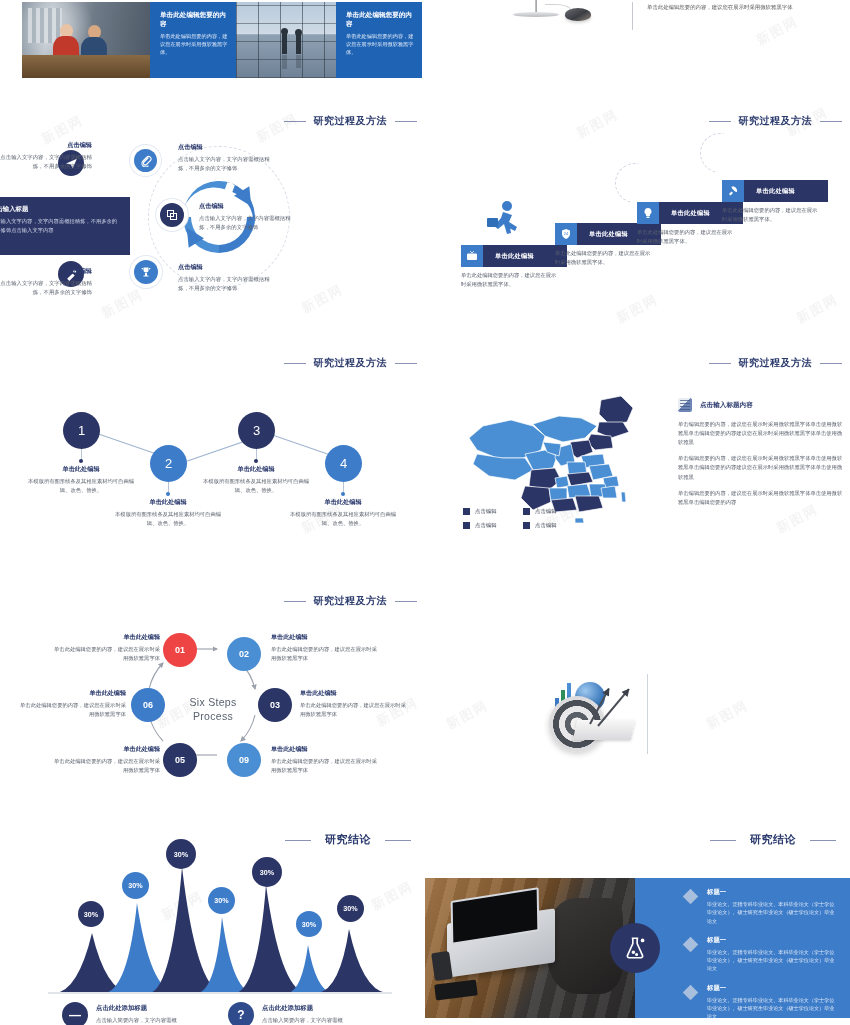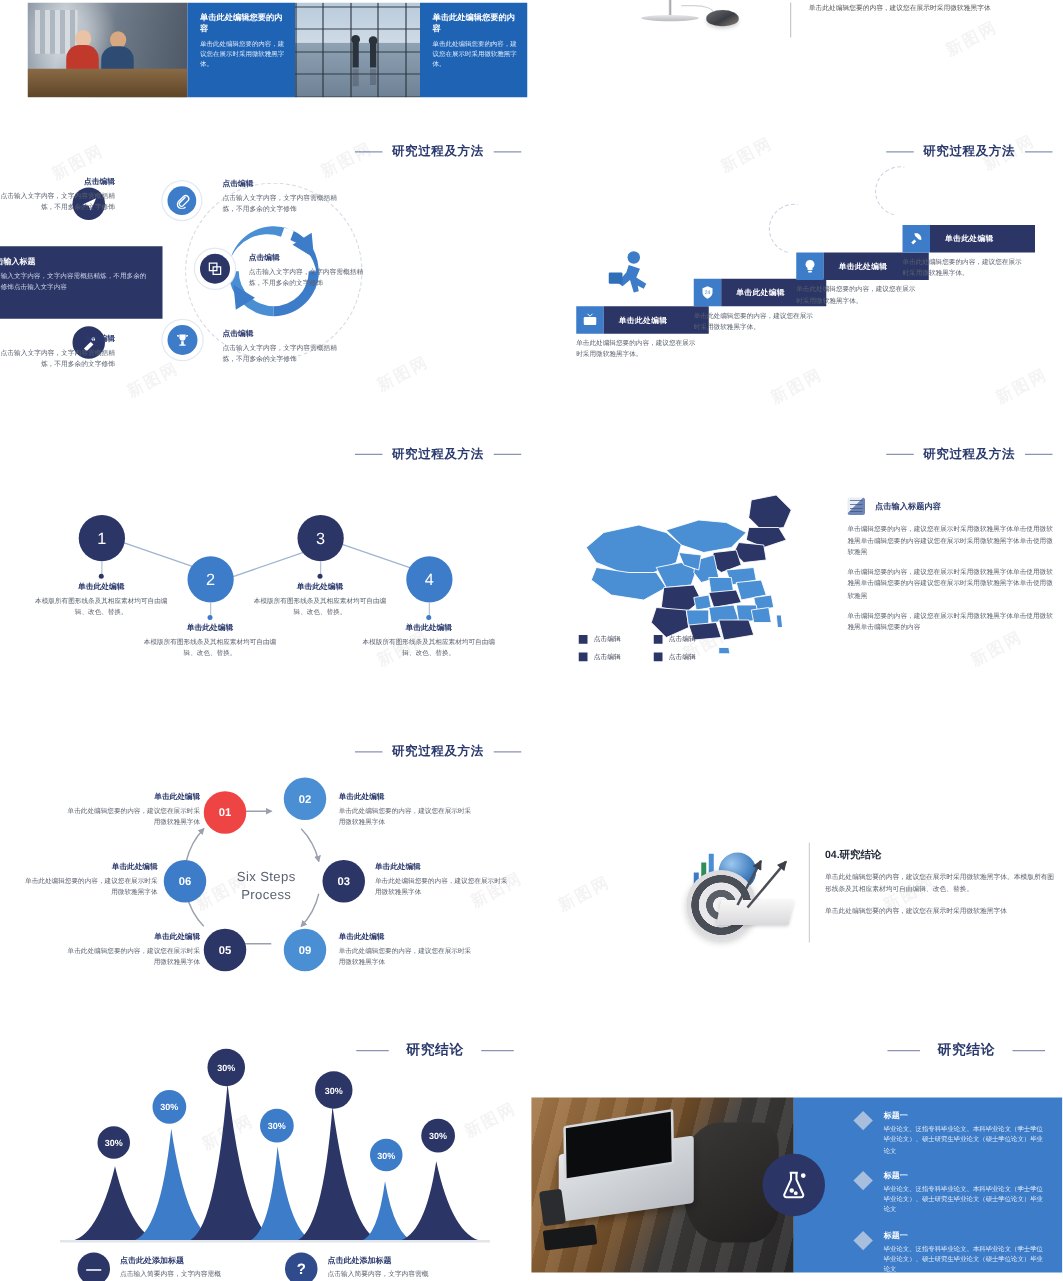--- a/index.html
+++ b/index.html
@@ -627,21 +627,21 @@
       <path d="M6 62 A56 56 0 0 1 20 36" marker-end="url(#ar)"></path>
     </g>
     <defs>
       <marker id="ar" viewBox="0 0 10 10" refX="8" refY="5" markerWidth="5" markerHeight="5" orient="auto">
         <path d="M0 0 L10 5 L0 10 z" fill="#9aa0ac"></path>
       </marker>
     </defs>
   </svg>
 
   <div class="six-c d1" style="left:163px;top:48px;width:34px;height:34px;">01</div>
-  <div class="six-c d2" style="left:227px;top:37px;width:34px;height:34px;">02</div>
+  <div class="six-c d2" style="left:227px;top:52px;width:34px;height:34px;">02</div>
   <div class="six-c d3" style="left:258px;top:103px;width:34px;height:34px;">03</div>
   <div class="six-c d4" style="left:227px;top:158px;width:34px;height:34px;">09</div>
   <div class="six-c d5" style="left:163px;top:158px;width:34px;height:34px;">05</div>
   <div class="six-c d6" style="left:131px;top:103px;width:34px;height:34px;">06</div>
 
   <div class="six-center" style="left:178px;top:110px;width:70px;">
     <span>Six Steps</span><br>
     <span>Process</span>
   </div>
 
@@ -682,25 +682,20 @@
       <i style="left:12px;height:27px;background:#4a8fd4;"></i>
     </div>
     <div class="tgt-globe"></div>
     <div class="tgt-ring"></div>
     <div class="tgt-book"></div>
     <div class="arrowf" style="left:44px;top:10px;height:40px;transform:rotate(28deg);"></div>
     <div class="arrowf" style="left:52px;top:4px;height:48px;transform:rotate(40deg);"></div>
   </div>
 
   <div class="conc-bar"></div>
-  <div class="conc">
-    <h4>04.研究结论</h4>
-    <p>单击此处编辑您要的内容，建议您在展示时采用微软雅黑字体。本模版所有图形线条及其相应素材均可自由编辑、改色、替换。</p>
-    <p>单击此处编辑您要的内容，建议您在展示时采用微软雅黑字体</p>
-  </div>
 </div>
 
 <div class="slide" id="row5l">
   <div class="sec-title sec-title-lg" style="top:7px;">
     <span class="dash"></span><span>研究结论</span><span class="dash"></span>
   </div>
   <div class="wm" style="left:160px;top:72px;">新图网</div>
   <div class="wm" style="left:370px;top:62px;">新图网</div>
 
   <svg class="spike-svg" width="425" height="140" viewBox="0 0 425 140">

